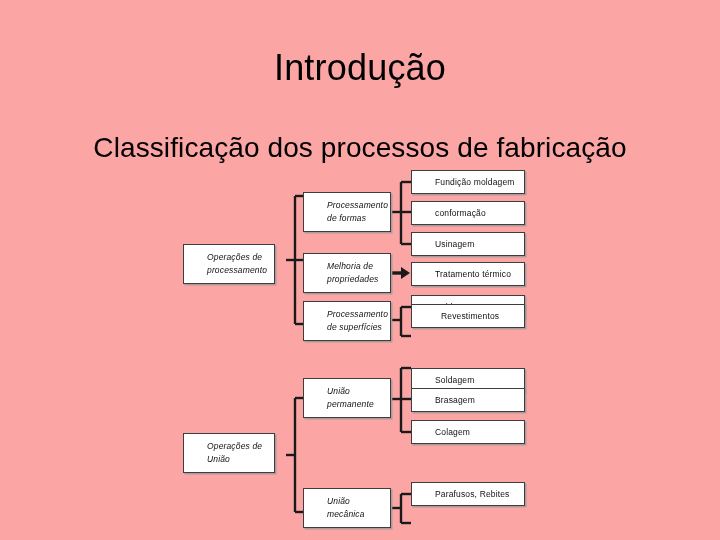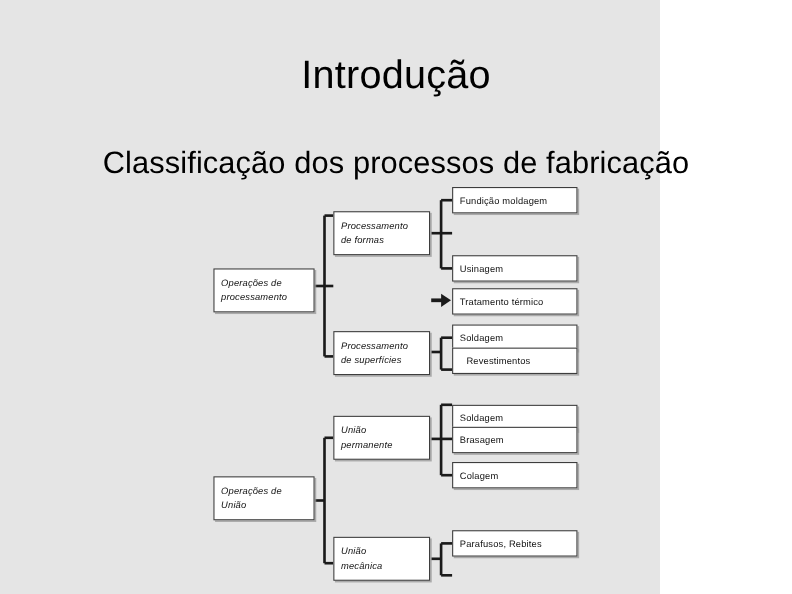--- a/index.html
+++ b/index.html
@@ -9,23 +9,23 @@
   body {
     width: 720px;
     height: 540px;
     background: #ffffff;
     font-family: "Liberation Sans", sans-serif;
     color: #000000;
     overflow: hidden;
   }
   #slide {
     position: relative;
-    width: 600px;
-    height: 540px;
-    background: #e5e5e5;
+    width: 720px;
+    height: 540px;
+    background: #fca5a5;
   }
 
   
   .slide-title {
     position: absolute;
     left: 0;
     top: 46px;
     width: 720px;
     text-align: center;
     font-size: 36px;
@@ -73,25 +73,26 @@
     letter-spacing: 0.15px;
     overflow: hidden;
   }
   .node.two-line {
     line-height: 13px;
     font-style: italic;
   }
   .node span {
     display: block;
     white-space: nowrap;
+    margin-left: 17px;
   }
 
   
   .node.root {
-    left: 194px;
+    left: 183px;
     width: 92px;
     height: 40px;
   }
   
   .node.mid {
     left: 303px;
     width: 88px;
     height: 40px;
   }
   
@@ -174,54 +175,61 @@
     <div class="node root two-line" style="top:433px;">
       <span>Operações de</span>
       <span>União</span>
     </div>
 
     <div class="node mid two-line" style="top:192px;">
       <span>Processamento</span>
       <span>de formas</span>
     </div>
 
+    <div class="node mid two-line" style="top:253px;">
+      <span>Melhoria de</span>
+      <span>propriedades</span>
+    </div>
 
     <div class="node mid two-line" style="top:301px;">
       <span>Processamento</span>
       <span>de superfícies</span>
     </div>
 
     <div class="node mid two-line" style="top:378px;">
       <span>União</span>
       <span>permanente</span>
     </div>
 
     <div class="node mid two-line" style="top:488px;">
       <span>União</span>
       <span>mecânica</span>
     </div>
 
     <div class="node leaf" style="top:170px;">
       <span>Fundição moldagem</span>
     </div>
 
+    <div class="node leaf" style="top:201px;">
+      <span>conformação</span>
+    </div>
 
     <div class="node leaf" style="top:232px;">
       <span>Usinagem</span>
     </div>
 
     <div class="node leaf" style="top:262px;">
       <span>Tratamento térmico</span>
     </div>
 
     <div class="node leaf" style="top:295px;">
       <span>Soldagem</span>
     </div>
 
-    <div class="node leaf" style="top:316px;padding-left:12px;">
+    <div class="node leaf" style="top:304px;padding-left:12px;">
       <span>Revestimentos</span>
     </div>
 
     <div class="node leaf" style="top:368px;">
       <span>Soldagem</span>
     </div>
 
     <div class="node leaf" style="top:388px;">
       <span>Brasagem</span>
     </div>

